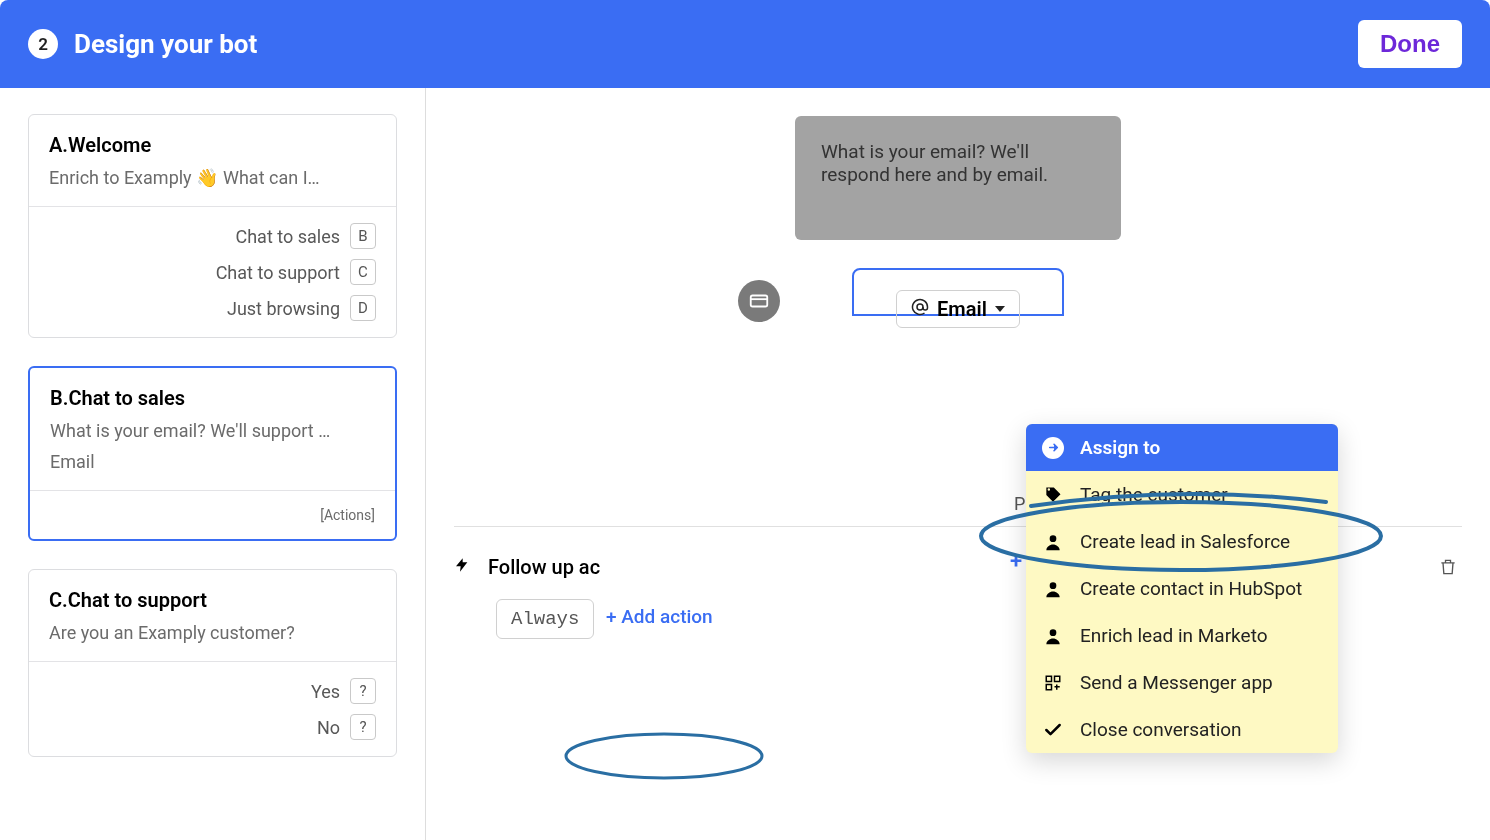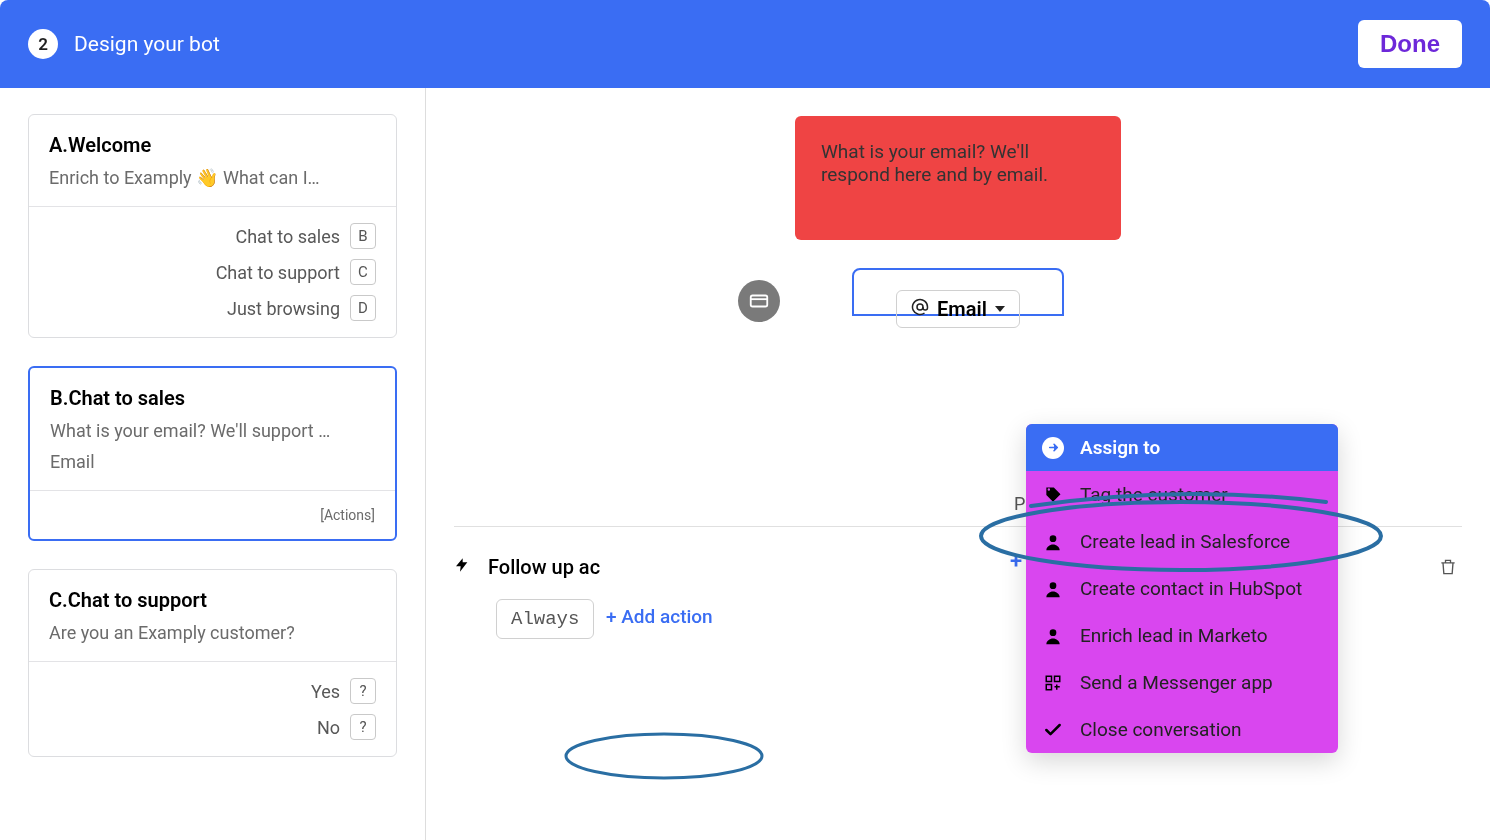--- a/index.html
+++ b/index.html
@@ -22,21 +22,21 @@
     border-top-left-radius: 8px;
     border-top-right-radius: 8px;
   }
   .header-left { display: flex; align-items: center; gap: 16px; }
   .step-badge {
     width: 30px; height: 30px; border-radius: 50%;
     background: #fff; color: #1f1f1f;
     display: flex; align-items: center; justify-content: center;
     font-weight: 600; font-size: 17px;
   }
-  .header-title { color: #fff; font-size: 21px; font-weight: 400; }
+  .header-title { color: #fff; font-size: 26px; font-weight: 700; }
   .done-btn {
     background: #fff; color: #6d28d9; border: none;
     padding: 10px 22px; font-size: 24px; font-weight: 600;
     border-radius: 6px; cursor: pointer;
   }
 
   
   .main { display: flex; height: calc(100% - 88px); }
   .sidebar {
     width: 426px;
@@ -76,21 +76,21 @@
     border-top: 1px solid #e3e3e6;
     padding: 16px 20px;
     text-align: right;
     color: #6b6b6b; font-size: 14px;
   }
 
   
   .content-title { font-size: 24px; font-weight: 500; margin: 4px 0 40px 0; }
   .bubble-area { display:flex; justify-content:center; position:relative; }
   .bubble {
-    background: #ef4444; border-radius: 6px;
+    background: #a3a3a3; border-radius: 6px;
     width: 326px; padding: 24px 26px 54px 26px;
     font-size: 19px; color: #333;
   }
 
   .email-block-wrap { display:flex; justify-content:center; margin-top: 28px; position: relative; }
   .email-chip-outline {
     border: 2px solid #3a6df3; border-top-left-radius: 8px; border-top-right-radius: 8px;
     padding: 20px; background:#fff; width: 212px; height: 48px;
     display:flex; align-items:flex-start; justify-content:center;
   }
@@ -110,21 +110,21 @@
     background: #7a7a7a; display:flex; align-items:center; justify-content:center;
   }
   .input-icon-badge svg { width: 22px; height: 22px; stroke:#fff; fill:none; }
 
   
   .dropdown {
     position: absolute;
     left: 600px;
     top: 336px;
     width: 312px;
-    background:#d946ef;
+    background:#fef9c3;
     box-shadow: 0 8px 26px rgba(0,0,0,0.16);
     border-radius: 6px;
     overflow: hidden;
     z-index: 20;
   }
   .dd-item {
     display:flex; align-items:center; gap:16px;
     padding: 12px 16px;
     font-size: 19px; color:#222;
     cursor: pointer;

